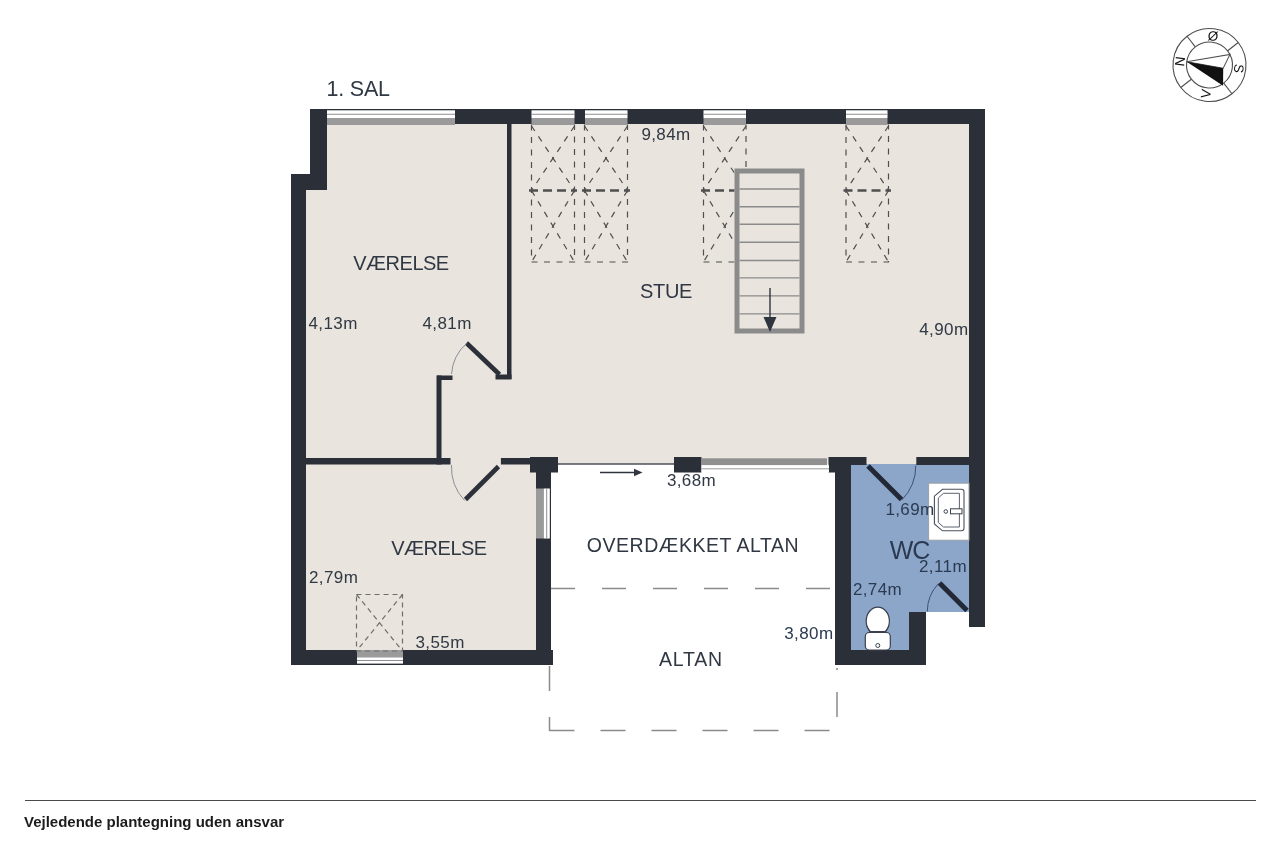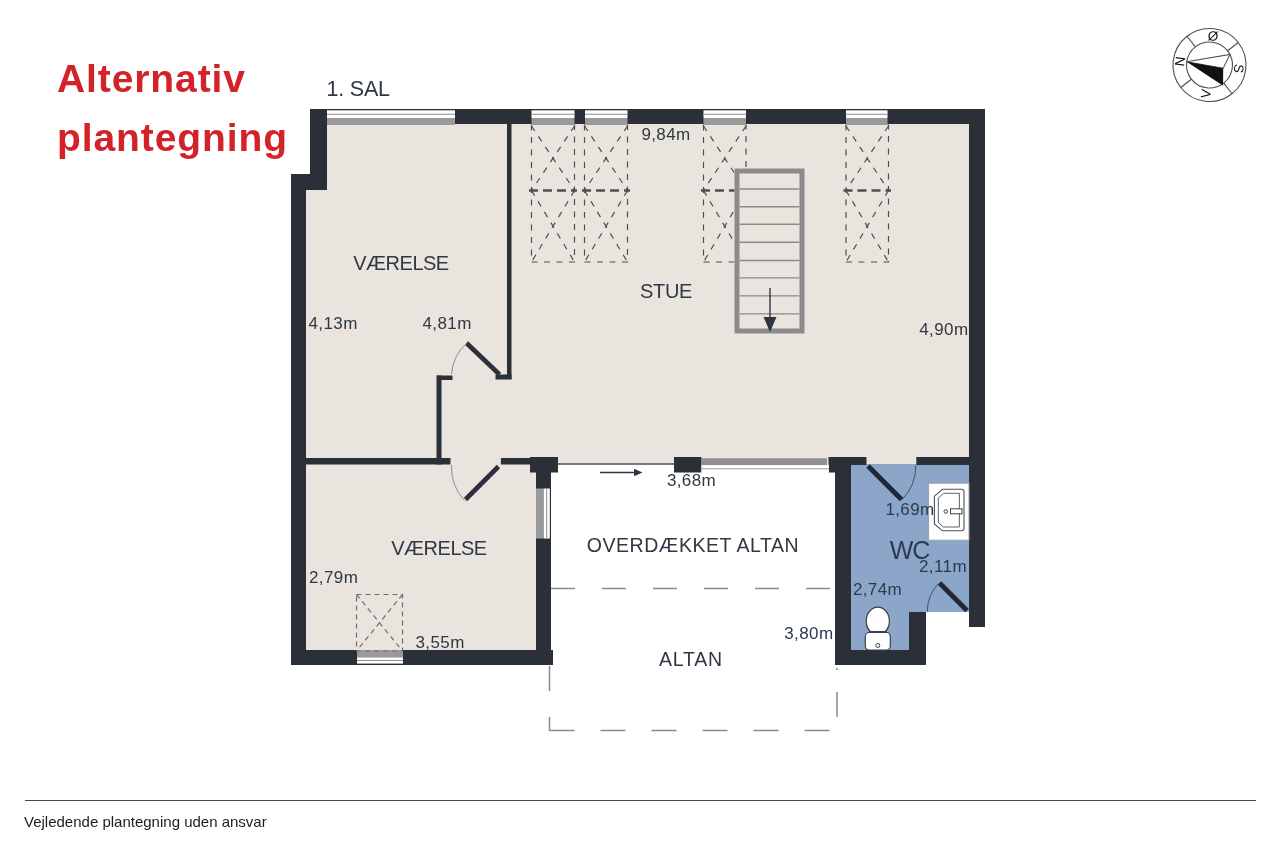--- a/index.html
+++ b/index.html
@@ -1,21 +1,21 @@
 <!DOCTYPE html>
 <html><head>
 <meta charset="utf-8">
 <style>
   html,body{margin:0;padding:0;background:#fff;}
   .page{position:relative;width:1280px;height:853px;background:#fff;overflow:hidden;
         font-family:"Liberation Sans", sans-serif;}
   svg{position:absolute;left:0;top:0;}
   .title{position:absolute;left:57px;top:49px;color:#d42229;font-weight:bold;
          font-size:39px;line-height:59px;letter-spacing:0.9px;}
-  .footer{position:absolute;left:24px;top:813px;color:#1c1c1c;font-size:15px;}
+  .footer{position:absolute;left:24px;top:813px;color:#1c1c1c;font-size:15px;font-weight:bold;}
 </style>
 </head>
 <body>
 <div class="page">
 
 <svg width="1280" height="853" viewBox="0 0 1280 853">
 
   <polygon points="310,109 985,109 985,464 551,464 551,665 291,665 291,174 310,174" fill="#e9e4de"></polygon>
 
   <polygon points="851,464 969,464 969,612 909,612 909,650 851,650" fill="#8ca6ca"></polygon>
@@ -291,16 +291,15 @@
       <text x="1209.5" y="40.5" text-anchor="middle" transform="rotate(0 1209.5 36)">Ø</text>
       <text x="1180" y="69.5" text-anchor="middle" transform="rotate(-90 1180 65)">N</text>
       <text x="1239" y="69.5" text-anchor="middle" transform="rotate(90 1239 65)">S</text>
       <text x="1209.5" y="98.5" text-anchor="middle" transform="rotate(-90 1209.5 94)">V</text>
     </g>
   </g>
 
   <line x1="25" y1="800.5" x2="1256" y2="800.5" stroke="#4a4a4a" stroke-width="1.2"></line>
 </svg>
 
-<div class="title">Alternativ<br>plantegning</div>
 
 <div class="footer">Vejledende plantegning uden ansvar</div>
 </div>
 
 </body></html>

